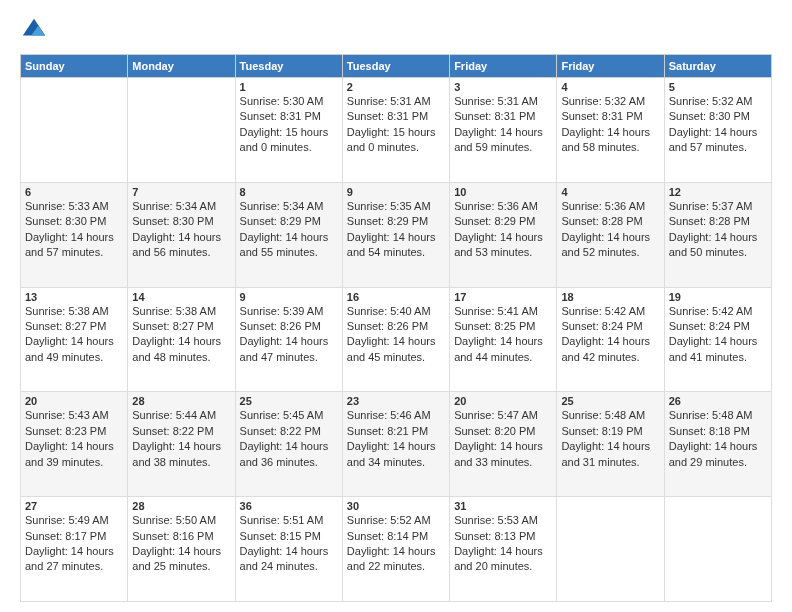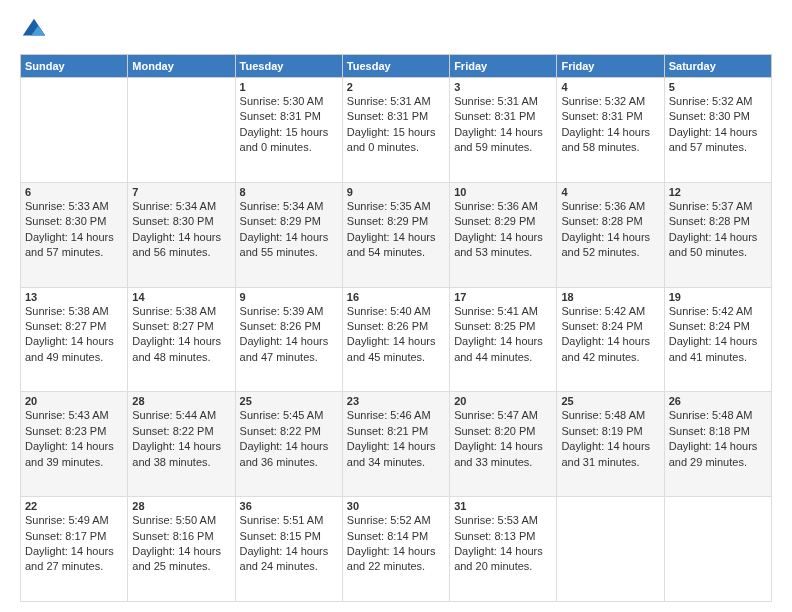--- a/index.html
+++ b/index.html
@@ -247,21 +247,21 @@
             <span class="day-number">25</span>
             <div class="day-info">Sunrise: 5:48 AM<br>Sunset: 8:19 PM<br>Daylight: 14 hours<br>and 31 minutes.</div>
           </td>
           <td>
             <span class="day-number">26</span>
             <div class="day-info">Sunrise: 5:48 AM<br>Sunset: 8:18 PM<br>Daylight: 14 hours<br>and 29 minutes.</div>
           </td>
         </tr>
         <tr>
           <td>
-            <span class="day-number">22</span>
+            <span class="day-number">27</span>
             <div class="day-info">Sunrise: 5:49 AM<br>Sunset: 8:17 PM<br>Daylight: 14 hours<br>and 27 minutes.</div>
           </td>
           <td>
             <span class="day-number">28</span>
             <div class="day-info">Sunrise: 5:50 AM<br>Sunset: 8:16 PM<br>Daylight: 14 hours<br>and 25 minutes.</div>
           </td>
           <td>
             <span class="day-number">36</span>
             <div class="day-info">Sunrise: 5:51 AM<br>Sunset: 8:15 PM<br>Daylight: 14 hours<br>and 24 minutes.</div>
           </td>

